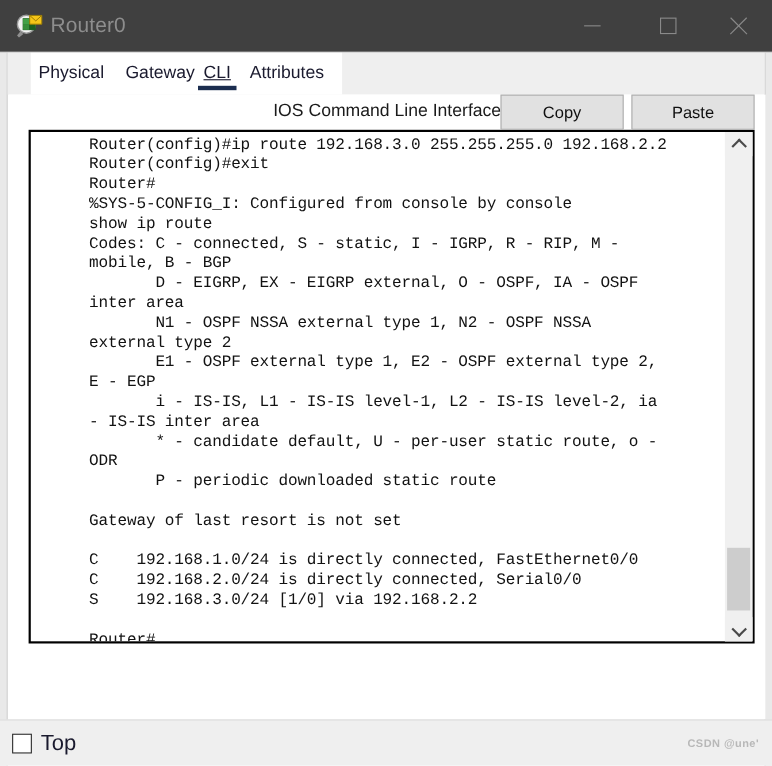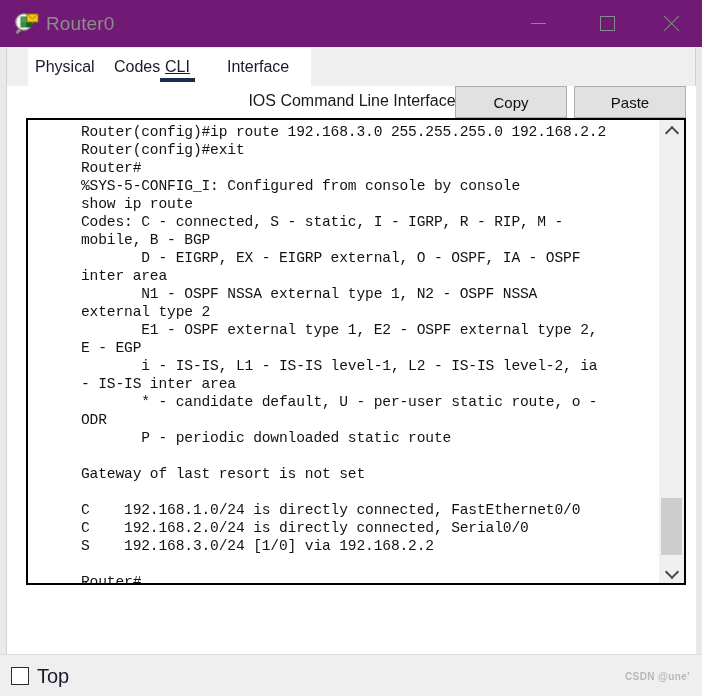--- a/index.html
+++ b/index.html
@@ -40,21 +40,21 @@
     background: #e9e9e9;
     border-left: 1px solid #cfcfcf;
   }
 
   
   .titlebar {
     position: absolute;
     left: 0; top: 0;
     width: 702px;
     height: 48px;
-    background: #701a75;
+    background: #404040;
     border-bottom: 1px solid #efefef;
     box-sizing: border-box;
   }
   .title-icon {
     position: absolute;
     left: 14px; top: 11px;
     width: 26px; height: 26px;
   }
   .title-text {
     position: absolute;
@@ -124,21 +124,21 @@
     position: absolute;
     top: 8px;
     font-size: 16px;
     color: #1a1a2e;
     white-space: nowrap;
     line-height: 22px;
     padding: 0 2px;
   }
   .tab-physical { left: 26px; }
   .tab-config  { left: 105px; }
-  .tab-cli     { left: 156px; text-decoration: underline; }
+  .tab-cli     { left: 176px; text-decoration: underline; }
   .tab-attributes { left: 218px; }
   .tab.active::after {
     content: "";
     position: absolute;
     left: -3px;
     right: -3px;
     bottom: -4px;
     height: 4px;
     background: #1b2d4f;
   }
@@ -315,23 +315,23 @@
       <span class="glyph-max"></span>
     </div>
     <div class="win-btn win-close">
       <span class="glyph-close"></span>
     </div>
   </div>
 
   <div class="tabstrip">
     <div class="tabs-white"></div>
     <div class="tab tab-physical">Physical</div>
-    <div class="tab tab-config">Codes</div>
+    <div class="tab tab-config">Gateway</div>
     <div class="tab tab-cli active">CLI</div>
-    <div class="tab tab-attributes">Interface</div>
+    <div class="tab tab-attributes">Attributes</div>
   </div>
 
   <div class="panel">
 
     <div class="panel-title">IOS Command Line Interface</div>
 
     <div class="terminal-wrap">
       <div class="terminal">
         <pre>Router(config)#ip route 192.168.3.0 255.255.255.0 192.168.2.2
 Router(config)#exit

